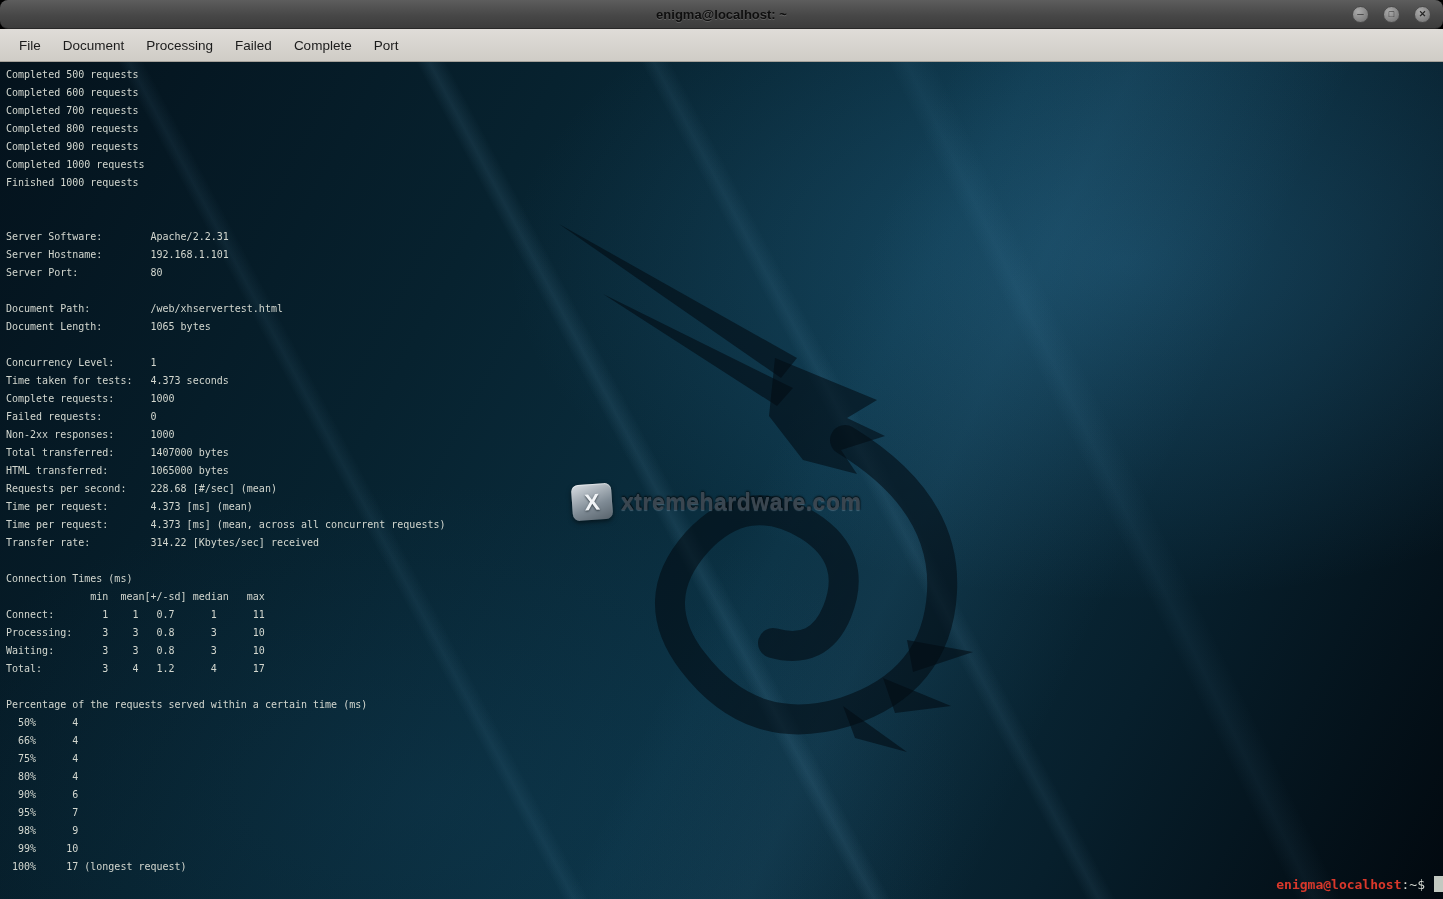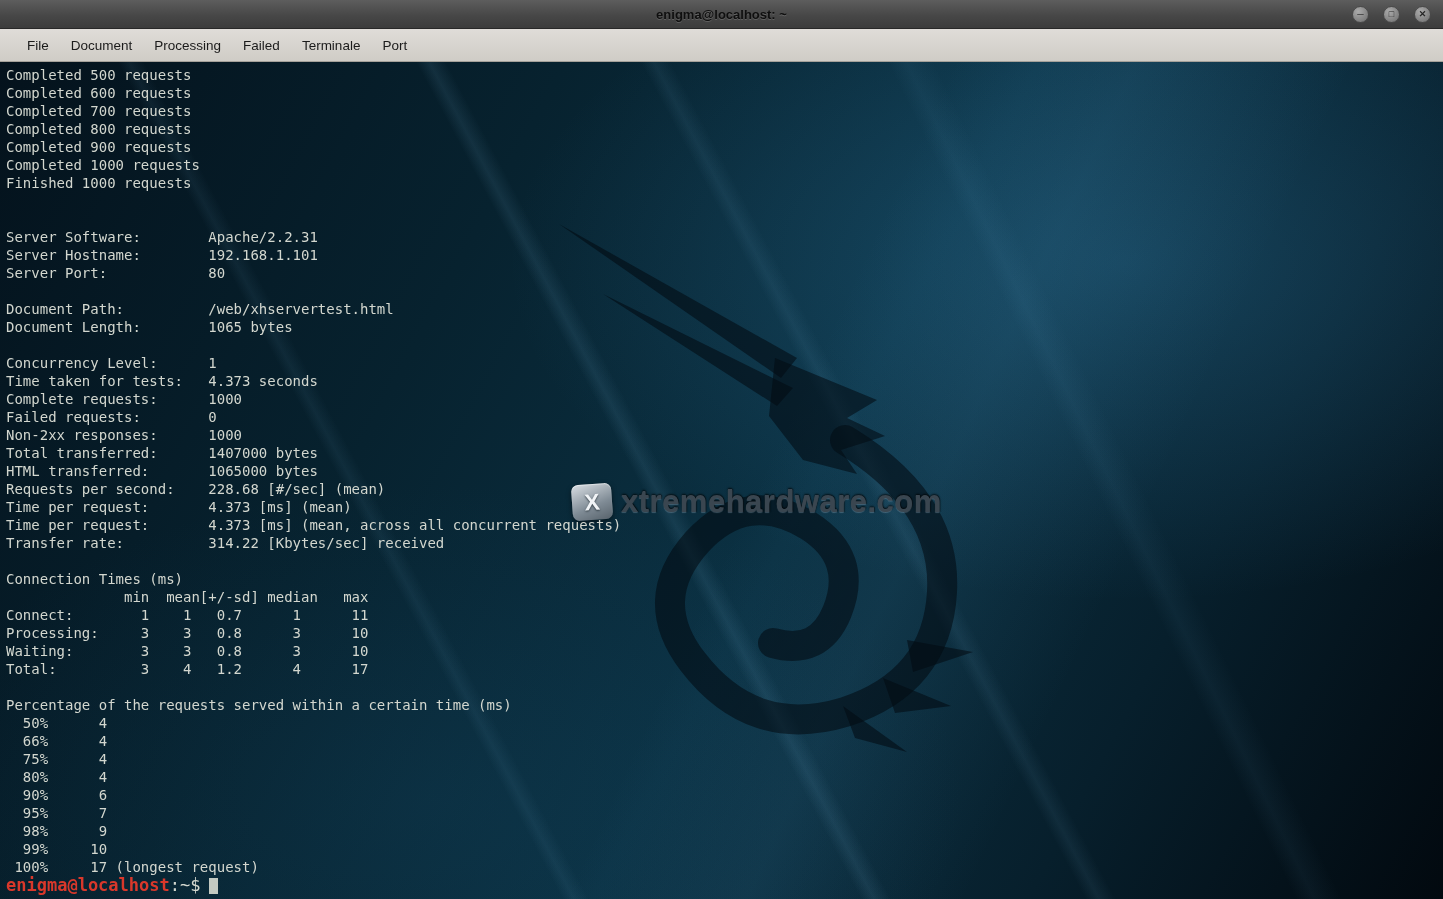--- a/index.html
+++ b/index.html
@@ -9,21 +9,21 @@
     font-family:"Liberation Sans", sans-serif;
     background:#000;
   }
 
   
   .titlebar {
     height:29px;
     background:linear-gradient(#5d5d5d, #474747 55%, #3c3c3c);
     border-bottom:1px solid #282828;
     position:relative;
-    display:flex; align-items:center; justify-content:center;
+    display:flex; align-items:center; justify-content:center;border-radius:8px;
   }
   .window-title {
     font-size:13px; font-weight:bold; color:#0f0f0f;
     text-shadow:0 1px 0 rgba(255,255,255,0.15);
   }
   .window-controls {
     position:absolute; right:12px; top:0; height:100%;
     display:flex; align-items:center; gap:14px;
   }
   .wbtn {
@@ -33,21 +33,21 @@
     color:#262626; font-size:9px; font-weight:bold;
     display:flex; align-items:center; justify-content:center;
     padding:0; cursor:default; line-height:1;
   }
 
   
   .menubar {
     height:33px;
     background:linear-gradient(#dfdcd8, #cfccc6);
     border-bottom:1px solid #a5a19a;
-    display:flex; align-items:center; padding-left:16px;
+    display:flex; align-items:center; padding-left:8px;
   }
   .menu-item {
     font-size:13.5px; color:#1b1b1b; padding:6px 11px;
   }
 
   
   .terminal {
     position:relative; height:837px; overflow:hidden;
     background:
       radial-gradient(ellipse 950px 520px at 78% 24%, rgba(52,132,178,0.30), transparent 65%),
@@ -72,38 +72,39 @@
   .wm-badge {
     width:40px; height:36px; border-radius:7px;
     background:linear-gradient(160deg, #d9dee3, #7f8b95 60%, #58636c);
     box-shadow:0 2px 5px rgba(0,0,0,0.55), inset 0 1px 1px rgba(255,255,255,0.5);
     color:#f1f4f7; font-weight:bold; font-size:23px;
     display:flex; align-items:center; justify-content:center;
     transform:rotate(-4deg);
     text-shadow:0 1px 2px #2d3840;
   }
   .wm-text {
-    font-size:31px; font-weight:bold; letter-spacing:0.5px;
+    font-size:23px; font-weight:bold; letter-spacing:0.5px;
     color:#3a4650;
     text-shadow:0 1px 1px rgba(185,210,230,0.30), 0 -1px 2px rgba(0,0,0,0.70), 1px 0 1px rgba(0,0,0,0.45);
   }
 
   .term-output {
     position:relative; margin:0; padding:4px 0 0 6px;
     font-family:"DejaVu Sans Mono", monospace;
-    font-size:14px; line-height:18px;
+    font-size:10px; line-height:18px;
     color:var(--term-fg, #d3d7cf);
     white-space:pre;
   }
   .prompt-line {
     position:relative; padding-left:6px;
     font-family:"DejaVu Sans Mono", monospace;
-    font-size:17px; line-height:18px;
+    font-size:13px; line-height:18px;
     color:var(--term-fg, #d3d7cf);
     white-space:pre;
+    text-align:right;
   }
   .prompt-user { color:var(--prompt-red, #d9382b); font-weight:bold; }
   .cursor {
     display:inline-block; width:9px; height:16px;
     background:#c3c9c1; vertical-align:-3px; margin-left:9px;
   }
 </style>
 </head>
 <body>
 
@@ -122,21 +123,21 @@
         <span>✕</span>
       </button>
     </div>
   </div>
 
   <div class="menubar">
     <span class="menu-item">File</span>
     <span class="menu-item">Document</span>
     <span class="menu-item">Processing</span>
     <span class="menu-item">Failed</span>
-    <span class="menu-item">Terminale</span>
+    <span class="menu-item">Complete</span>
     <span class="menu-item">Port</span>
   </div>
 
   <div class="terminal">
     <div class="beams"></div>
 
     <svg class="dragon" width="470" height="560" viewBox="0 0 470 560">
       <g fill="rgba(2,9,15,0.60)">
         <polygon points="14,14 252,148 236,168"></polygon>
         <polygon points="58,84 248,178 232,196"></polygon>

